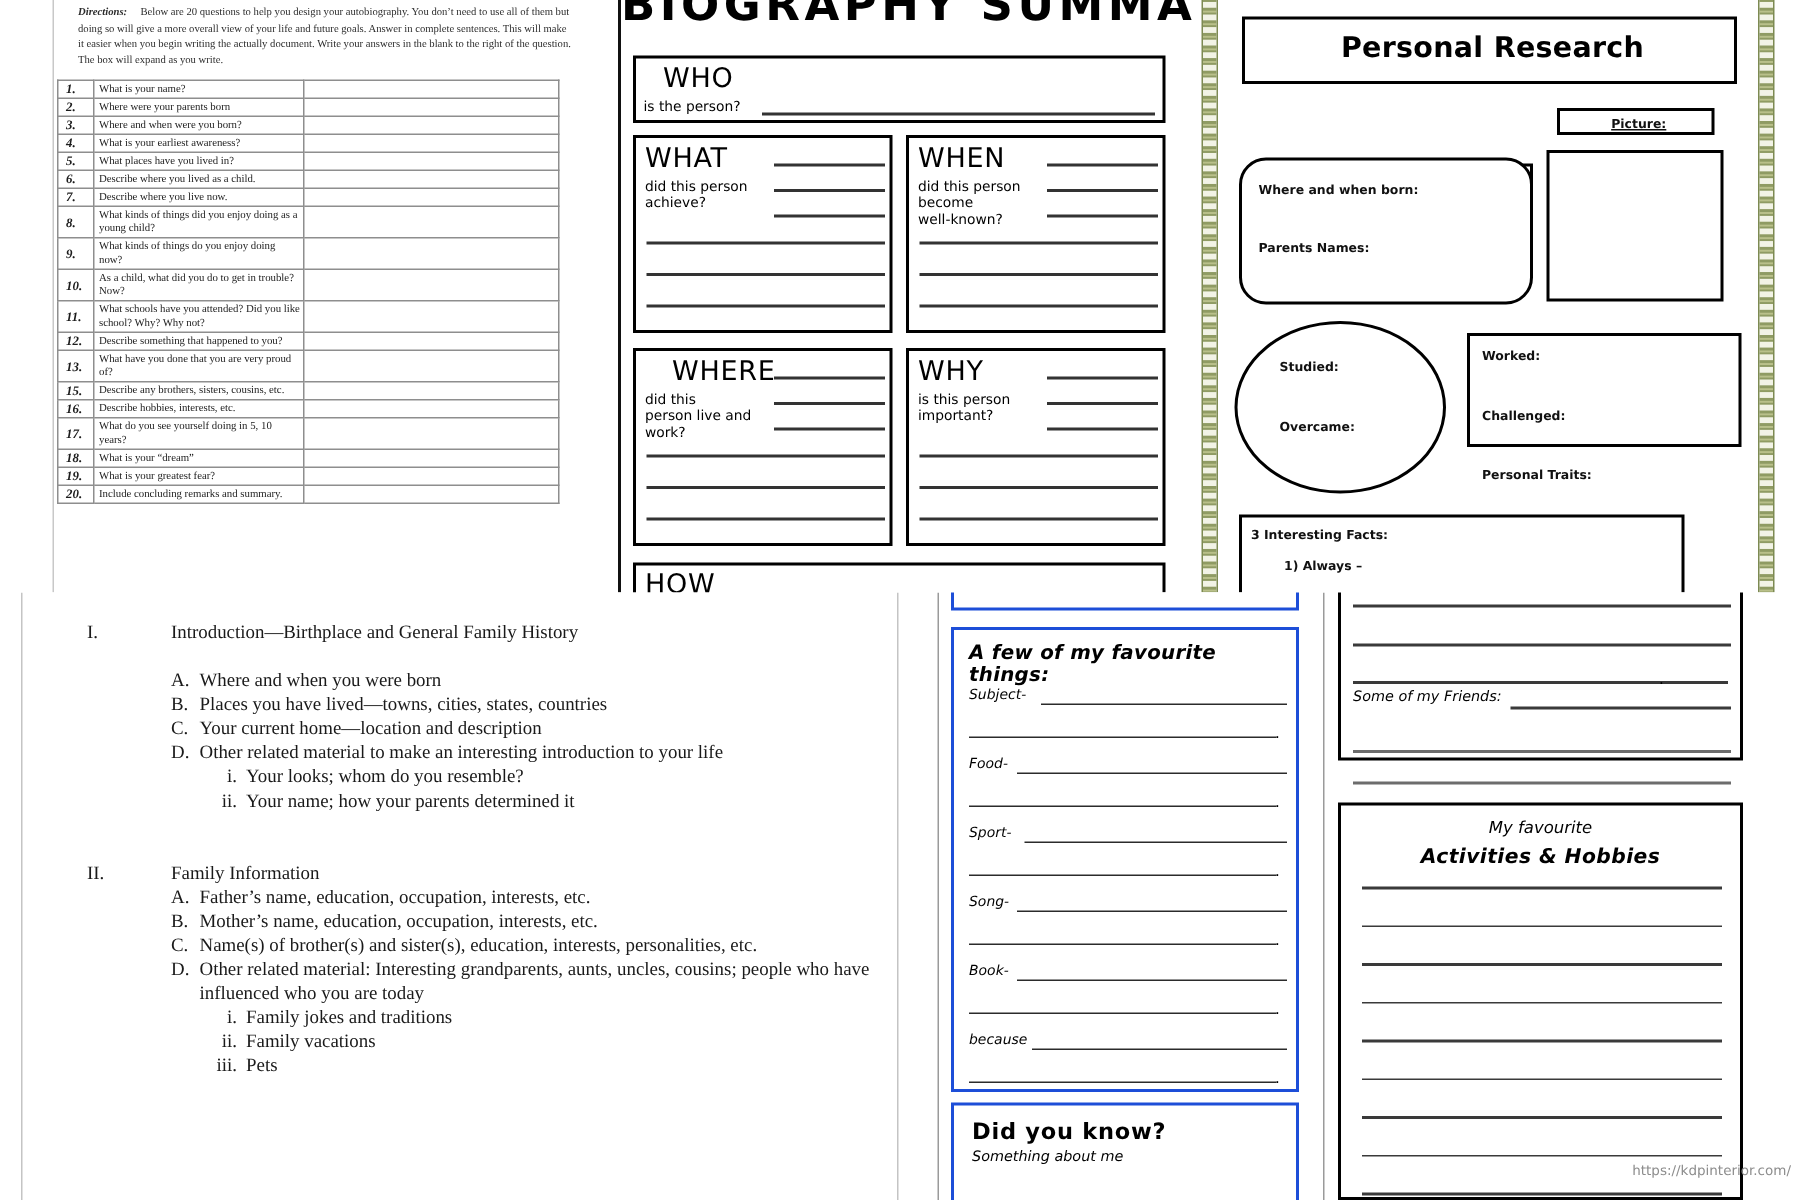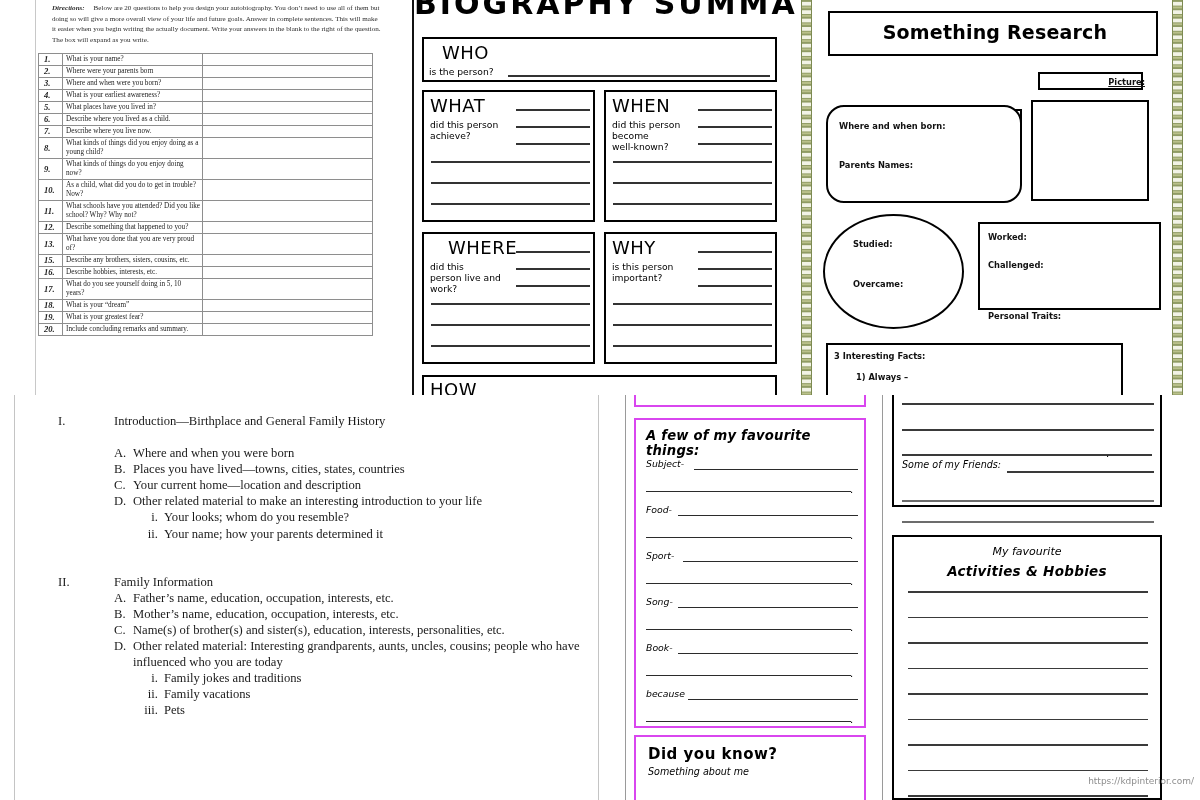--- a/index.html
+++ b/index.html
@@ -91,21 +91,21 @@
   #bl .lvlA .tx { flex: 1; }
   #bl .lvli { margin-left: 84px; }
   #bl .lvli .row { display: flex; }
   #bl .lvli .mk { width: 22px; flex: 0 0 22px; text-align: right; padding-right: 6px; }
   #bl .gap { height: 16px; }
 
   
   #bm { left: 620px; top: 395px; width: 262px; height: 405px;
         font-family: "DejaVu Sans", sans-serif; }
   #bm .divider-l { position:absolute; left:5px; top:0; width:1.2px; height:405px; background:#9a9a9a; }
-  #bm .cbox { position: absolute; border: 2px solid #d946ef; background: #fff; }
+  #bm .cbox { position: absolute; border: 2px solid #1d4ed8; background: #fff; }
   #bm .ttl { font-size: 13.2px; font-weight: 700; font-style: italic; letter-spacing:.2px; }
   #bm .fl { font-size: 9.3px; font-style: italic; }
   #bm .uline { position: absolute; height: 1.4px; background: #2b2b2b; }
   #bm .dot { position: absolute; font-size: 10px; }
 
   
   #br { left: 882px; top: 395px; width: 318px; height: 405px;
         font-family: "DejaVu Sans", sans-serif; }
   #br .divider-l { position:absolute; left:0px; top:0; width:1.2px; height:405px; background:#9a9a9a; }
   #br .cbox { position: absolute; border: 2px solid #000; background: #fff; }
@@ -292,46 +292,46 @@
     <div class="bx" style="left:22px; top:375px; width:355px; height:45px;">
       <div class="hd" style="position:absolute; left:6px; top:2px;">HOW</div>
     </div>
   </div>
 
   <div class="panel" id="tr">
     <div class="greenborder" style="left:1px; top:0; height:395px;"></div>
     <div class="greenborder" style="left:372px; top:0; height:395px;"></div>
 
     <div class="rbox" style="left:28px; top:11px; width:330px; height:45px;">
-      <div class="tbig" style="position:absolute; left:0; top:8px; width:330px; text-align:center;">Something Research</div>
+      <div class="tbig" style="position:absolute; left:0; top:8px; width:330px; text-align:center;">Personal Research</div>
     </div>
 
     <div class="rbox" style="left:40px; top:69px; width:182px; height:29px;margin-top:40px;">
       <div class="lbl" style="position:absolute; left:7px; top:8px;">Persons Name:</div>
     </div>
 
     <div class="rbox" style="left:238px; top:72px; width:105px; height:18px;">
-      <div class="lbl" style="position:absolute; left:0; top:3px; width:105px; text-align:right;text-decoration:underline;">Picture:</div>
+      <div class="lbl" style="position:absolute; left:0; top:3px; width:105px; text-align:center;text-decoration:underline;">Picture:</div>
     </div>
 
     <div class="rbox" style="left:231px; top:100px; width:118px; height:101px;"></div>
 
     <div class="rbox" style="left:26px; top:105px; width:196px; height:98px; border-radius:18px;">
       <div class="lbl" style="position:absolute; left:11px; top:14px;">Where and when born:</div>
       <div class="lbl" style="position:absolute; left:11px; top:53px;">Parents Names:</div>
     </div>
 
     <div class="rbox" style="left:23px; top:214px; width:141px; height:115px; border-radius:50%;">
       <div class="lbl" style="position:absolute; left:28px; top:23px;">Studied:</div>
       <div class="lbl" style="position:absolute; left:28px; top:63px;">Overcame:</div>
     </div>
 
-    <div class="rbox" style="left:178px; top:222px; width:183px; height:88px;">
+    <div class="rbox" style="left:178px; top:222px; width:183px; height:76px;">
       <div class="lbl" style="position:absolute; left:8px; top:8px;">Worked:</div>
-      <div class="lbl" style="position:absolute; left:8px; top:36px;">Challenged:</div>
+      <div class="lbl" style="position:absolute; left:8px; top:48px;">Challenged:</div>
       <div class="lbl" style="position:absolute; left:8px; top:87px;">Personal Traits:</div>
     </div>
 
     <div class="rbox" style="left:26px; top:343px; width:297px; height:62px;">
       <div class="lbl" style="position:absolute; left:6px; top:6px;">3 Interesting Facts:</div>
       <div class="lbl" style="position:absolute; left:28px; top:27px;">1)  Always –</div>
     </div>
   </div>
 
   <div class="panel" id="bl">

